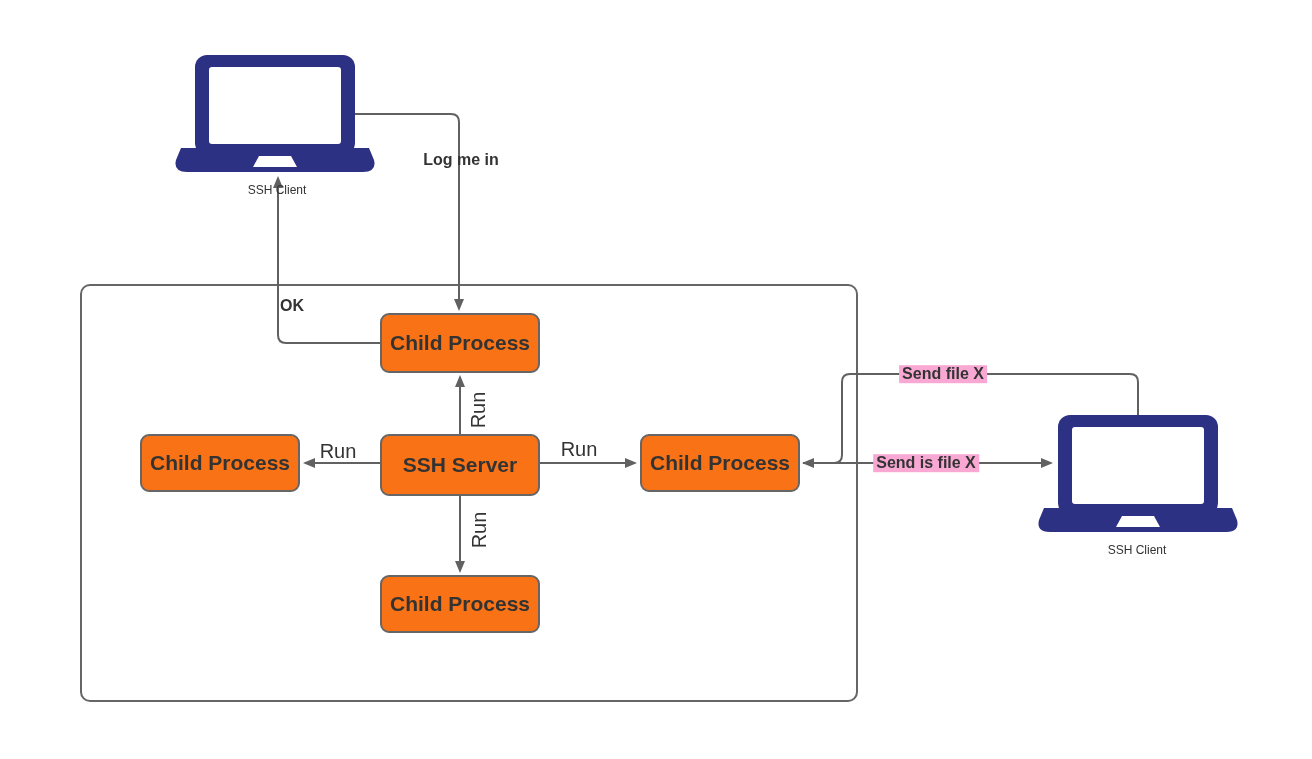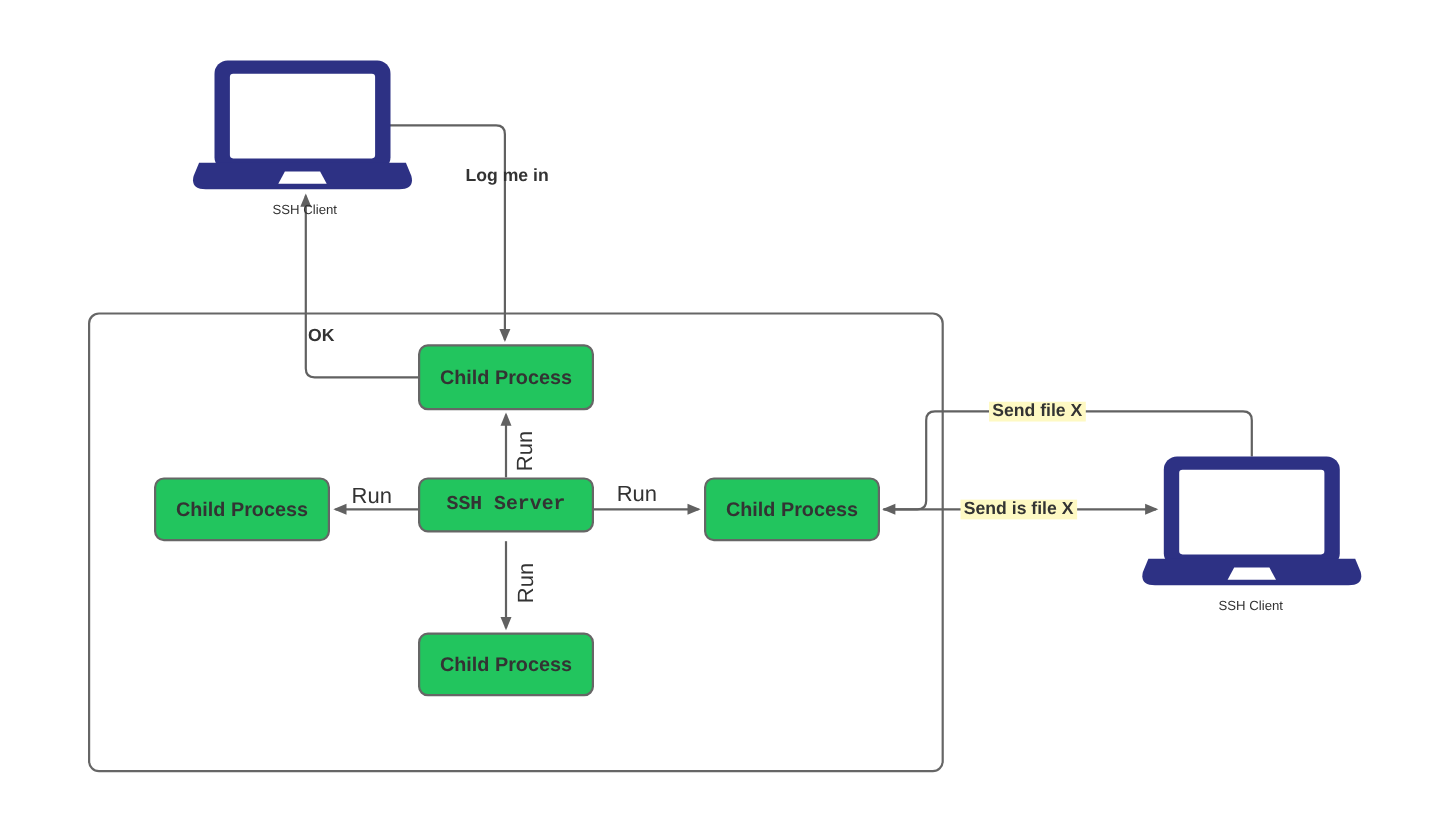--- a/index.html
+++ b/index.html
@@ -19,42 +19,42 @@
     background:transparent;
     z-index:1;
   }
   svg.wiring {
     position:absolute; left:0; top:0;
     z-index:2;
   }
   .node {
     position:absolute;
     display:flex; align-items:center; justify-content:center;
-    background:#22c55e;
+    background:#f97316;
     border:2px solid #666666;
     border-radius:9px;
     box-sizing:border-box;
     font-weight:bold;
-    font-size:18px;
+    font-size:21px;
     color:#333333;
     z-index:3;
     white-space:nowrap;
   }
   .lbl {
     position:absolute;
     transform:translate(-50%,-50%);
     color:#333333;
     white-space:nowrap;
     z-index:4;
     line-height:1.1;
   }
   .lbl.bold   { font-weight:bold; font-size:16px; }
   .lbl.run    { font-size:20px; }
   .lbl.rot    { transform:translate(-50%,-50%) rotate(-90deg); }
-  .lbl.online { background:#fef9c3; padding:0 3px; }
+  .lbl.online { background:#f9a8d4; padding:0 3px; }
   .lbl.caption{ font-size:12px; }
 </style>
 </head>
 <body>
 
 <div class="canvas">
 
   <div class="boundary"></div>
 
   <svg class="wiring" width="1312" height="759" viewBox="0 0 1312 759">
@@ -85,21 +85,21 @@
     <path d="M1138,415 L1138,382 Q1138,374 1130,374 L850,374 Q842,374 842,382 L842,455 Q842,463 834,463 L804,463" fill="none" stroke="#616161" stroke-width="2" marker-end="url(#arrow)"></path>
 
     <path d="M803,463 L1051,463" fill="none" stroke="#616161" stroke-width="2" marker-end="url(#arrow)"></path>
 
     <use href="#laptop" transform="translate(195,55)"></use>
     <use href="#laptop" transform="translate(1058,415)"></use>
   </svg>
 
   <div class="node" style="left:380px; top:313px; width:160px; height:60px;">Child Process</div>
   <div class="node" style="left:140px; top:434px; width:160px; height:58px;">Child Process</div>
-  <div class="node" style="left:380px; top:434px; width:160px; height:50px;font-family:Liberation Mono, monospace;">SSH Server</div>
+  <div class="node" style="left:380px; top:434px; width:160px; height:62px;">SSH Server</div>
   <div class="node" style="left:640px; top:434px; width:160px; height:58px;">Child Process</div>
   <div class="node" style="left:380px; top:575px; width:160px; height:58px;">Child Process</div>
 
   <div class="lbl caption" style="left:277px; top:191px;">SSH Client</div>
   <div class="lbl caption" style="left:1137px; top:551px;">SSH Client</div>
 
   <div class="lbl bold" style="left:461px; top:160px;">Log me in</div>
   <div class="lbl bold" style="left:292px; top:266px;margin-top:40px;">OK</div>
   <div class="lbl run rot" style="left:478px; top:410px;">Run</div>
   <div class="lbl run rot" style="left:479px; top:530px;">Run</div>

